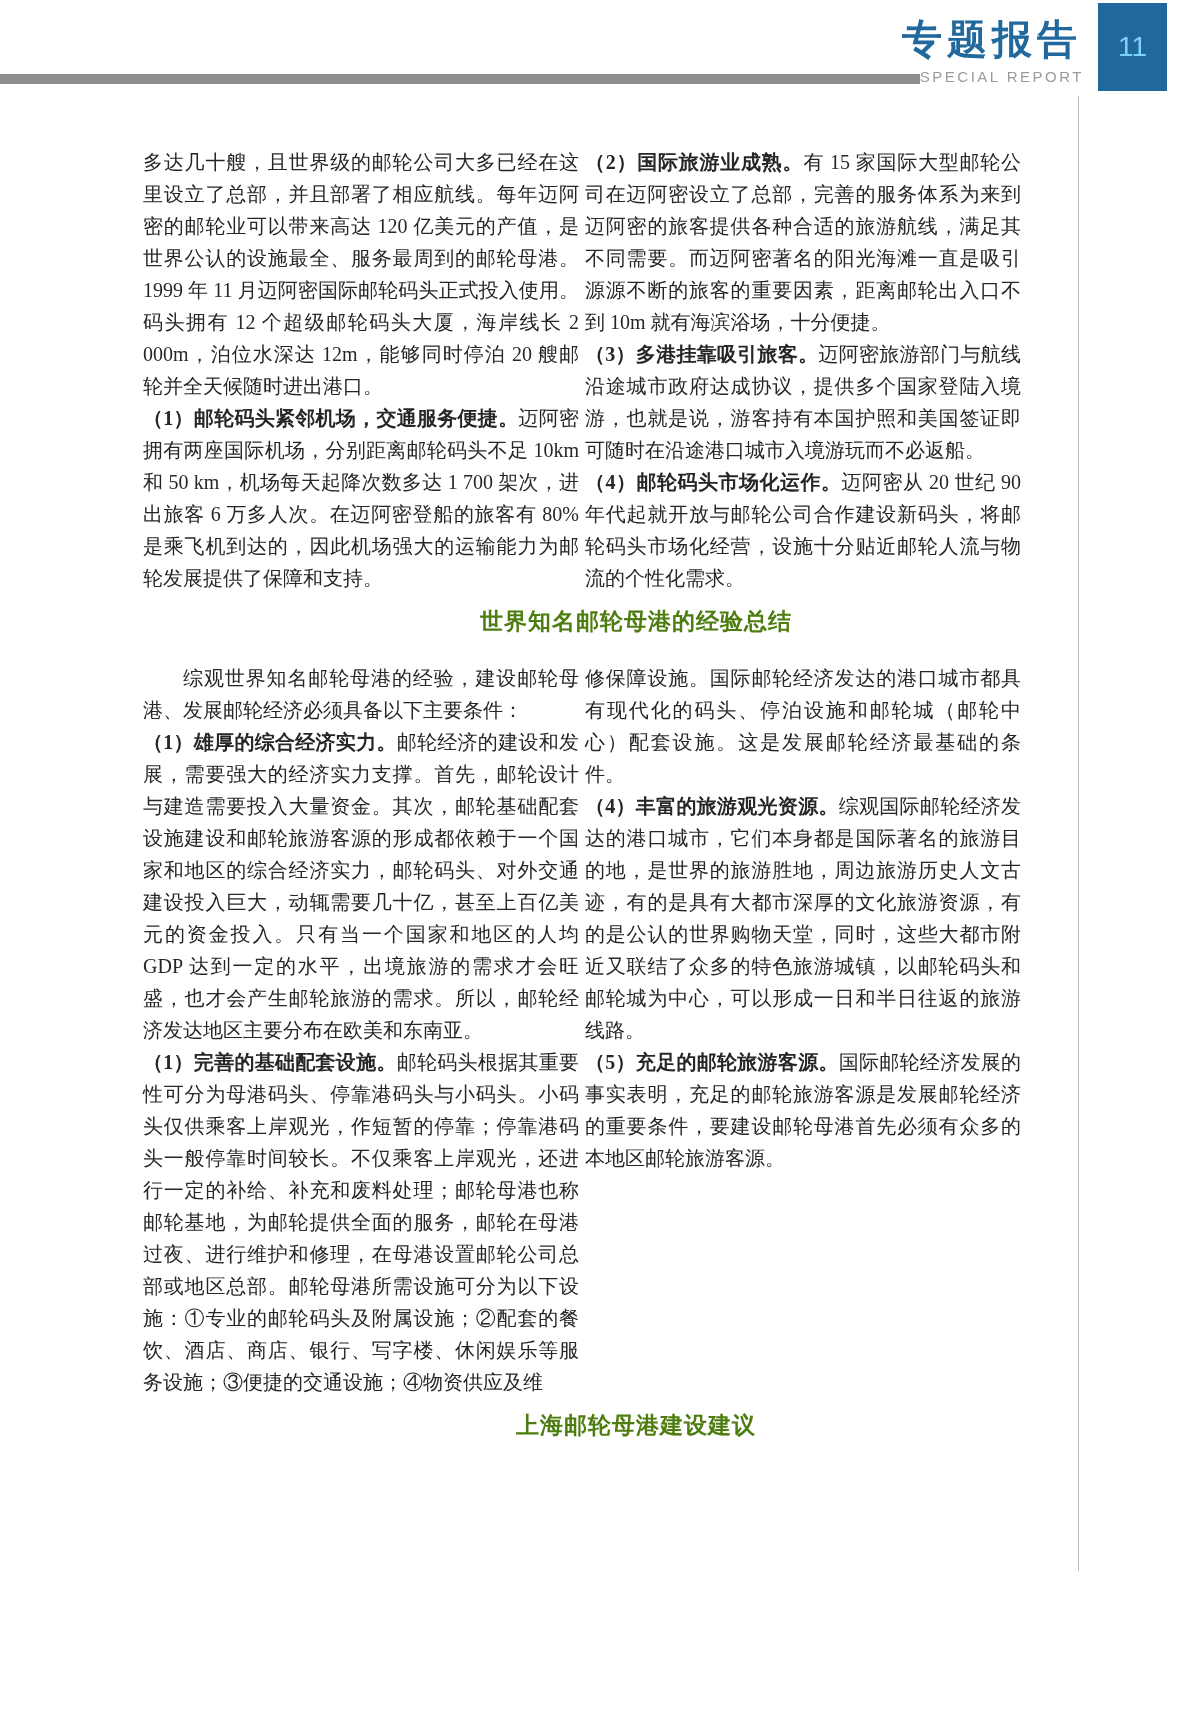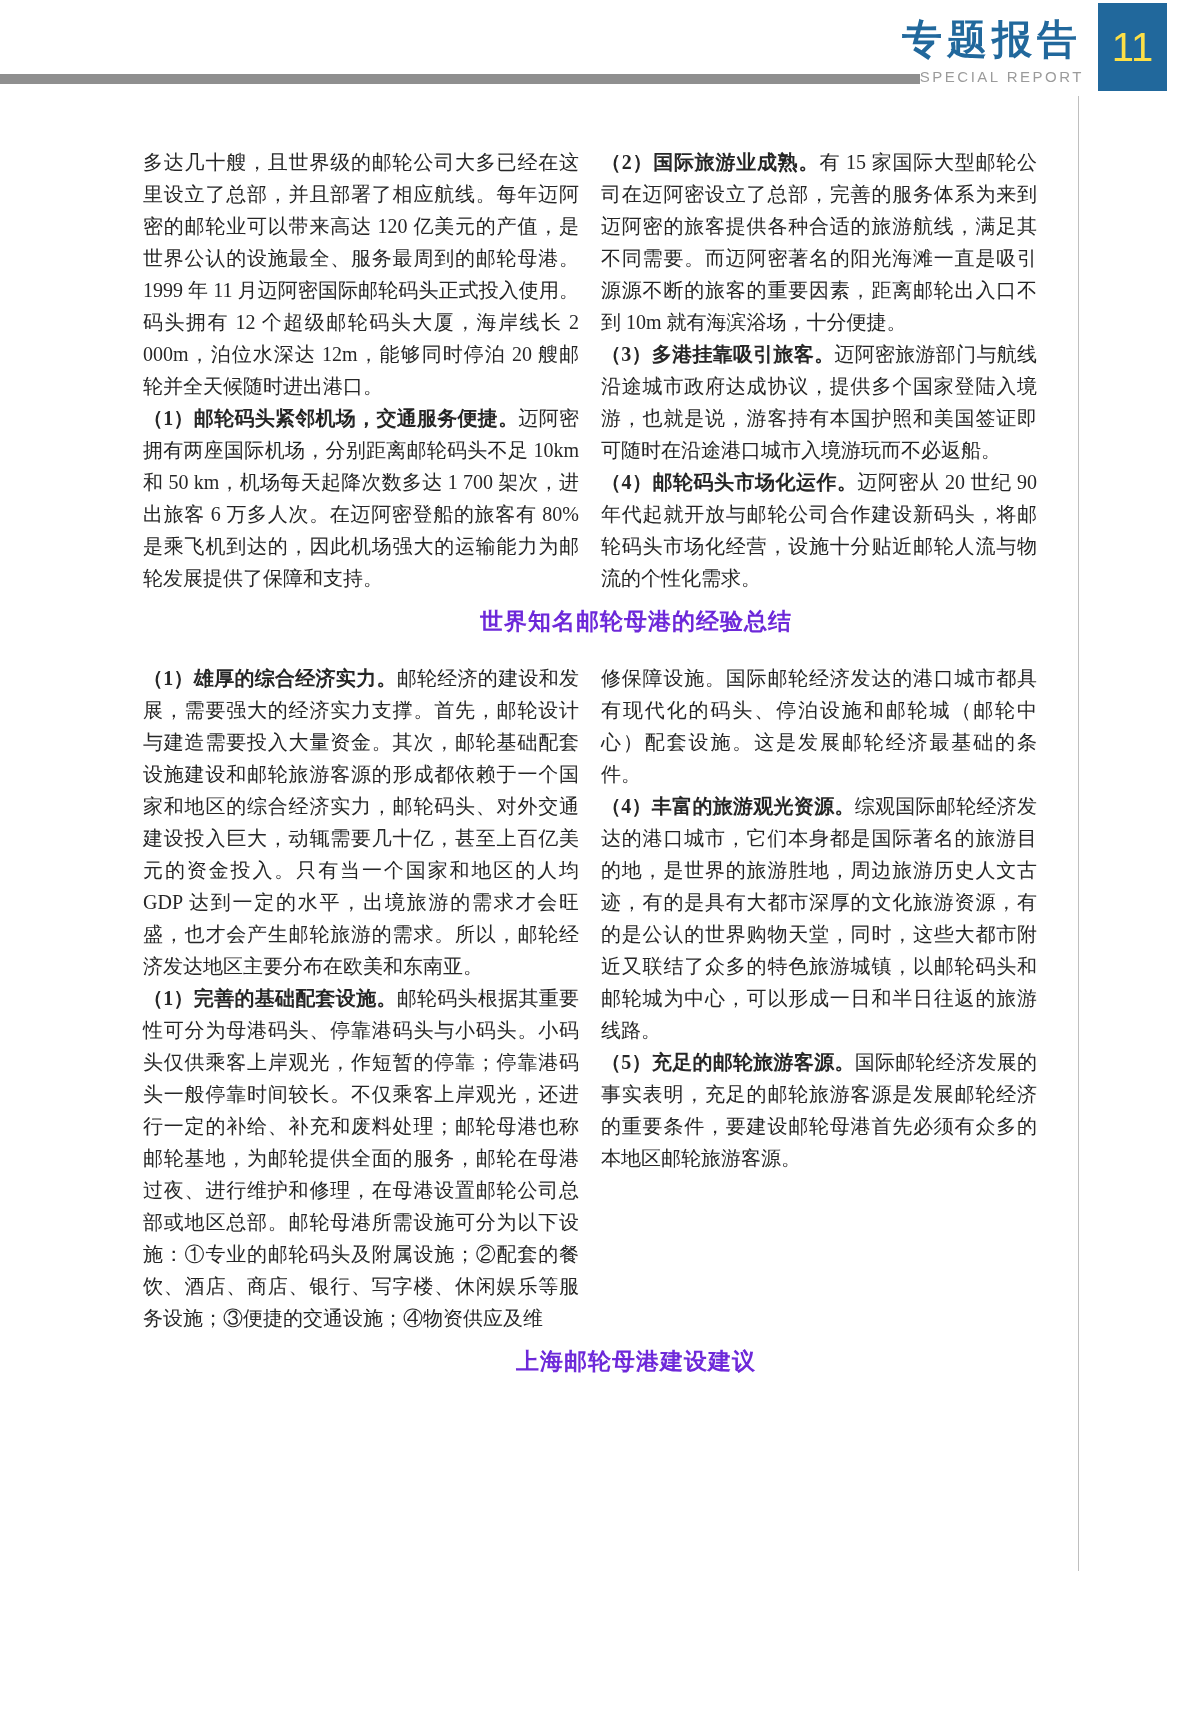--- a/index.html
+++ b/index.html
@@ -27,48 +27,48 @@
     color:#21689c; letter-spacing:5px;
   }
   .title-en {
     position:absolute; top:68px; right:116px;
     font-family:"Liberation Sans","DejaVu Sans",sans-serif;
     font-size:15px; color:#9b9b9b; letter-spacing:2.5px;margin-left:25px;
   }
   .page-num {
     position:absolute; left:1098px; top:3px;
     width:69px; height:88px;
-    background:#21689c; color:#fde047;
+    background:#21689c; color:#7dd3fc;
     font-family:"Liberation Sans","DejaVu Sans",sans-serif;
-    font-size:40px;
+    font-size:28px;
     display:flex; align-items:center; justify-content:center;
   }
   .right-rule {
     position:absolute; left:1078px; top:96px;
     width:1px; height:1640px;
     background:#bfbfbf;
   }
 
   
   main {
     position:absolute; left:143px; top:146px;
     width:894px;
     font-size:20px; line-height:32px;
     text-align:justify;
   }
-  .cols { display:flex; gap:22px; }
+  .cols { display:flex; gap:6px; }
   .col  { width:436px; }
   .col p { margin:0; }
   p.indent { text-indent:2em; }
   p.right  { text-align:right; }
   p.bold   { font-weight:bold; }
   .col b   { font-weight:bold; }
   .sec-heading {
     font-size:23px; line-height:36px;
-    color:#6d28d9;
+    color:#4d7c0f;
     font-weight:bold;
     text-align:center;
     padding-left:92px;
     margin:10px 0 22px 0;
     letter-spacing:1px;
   }
 
   
   .footer-line {
     position:absolute; left:95px; top:1683px;
@@ -103,20 +103,21 @@
         </div>
         <div class="col">
           <p><b>（2）国际旅游业成熟。</b>有 15 家国际大型邮轮公司在迈阿密设立了总部，完善的服务体系为来到迈阿密的旅客提供各种合适的旅游航线，满足其不同需要。而迈阿密著名的阳光海滩一直是吸引源源不断的旅客的重要因素，距离邮轮出入口不到 10m 就有海滨浴场，十分便捷。</p>
           <p><b>（3）多港挂靠吸引旅客。</b>迈阿密旅游部门与航线沿途城市政府达成协议，提供多个国家登陆入境游，也就是说，游客持有本国护照和美国签证即可随时在沿途港口城市入境游玩而不必返船。</p>
           <p><b>（4）邮轮码头市场化运作。</b>迈阿密从 20 世纪 90 年代起就开放与邮轮公司合作建设新码头，将邮轮码头市场化经营，设施十分贴近邮轮人流与物流的个性化需求。</p>
         </div>
       </div>
       <h2 class="sec-heading">世界知名邮轮母港的经验总结</h2>
       <div class="cols">
         <div class="col">
+          <p class="indent">综观世界知名邮轮母港的经验，建设邮轮母港、发展邮轮经济必须具备以下主要条件：</p>
           <p><b>（1）雄厚的综合经济实力。</b>邮轮经济的建设和发展，需要强大的经济实力支撑。首先，邮轮设计与建造需要投入大量资金。其次，邮轮基础配套设施建设和邮轮旅游客源的形成都依赖于一个国家和地区的综合经济实力，邮轮码头、对外交通建设投入巨大，动辄需要几十亿，甚至上百亿美元的资金投入。只有当一个国家和地区的人均 GDP 达到一定的水平，出境旅游的需求才会旺盛，也才会产生邮轮旅游的需求。所以，邮轮经济发达地区主要分布在欧美和东南亚。</p>
           <p><b>（1）完善的基础配套设施。</b>邮轮码头根据其重要性可分为母港码头、停靠港码头与小码头。小码头仅供乘客上岸观光，作短暂的停靠；停靠港码头一般停靠时间较长。不仅乘客上岸观光，还进行一定的补给、补充和废料处理；邮轮母港也称邮轮基地，为邮轮提供全面的服务，邮轮在母港过夜、进行维护和修理，在母港设置邮轮公司总部或地区总部。邮轮母港所需设施可分为以下设施：①专业的邮轮码头及附属设施；②配套的餐饮、酒店、商店、银行、写字楼、休闲娱乐等服务设施；③便捷的交通设施；④物资供应及维</p>
         </div>
         <div class="col">
           <p>修保障设施。国际邮轮经济发达的港口城市都具有现代化的码头、停泊设施和邮轮城（邮轮中心）配套设施。这是发展邮轮经济最基础的条件。</p>
           <p><b>（4）丰富的旅游观光资源。</b>综观国际邮轮经济发达的港口城市，它们本身都是国际著名的旅游目的地，是世界的旅游胜地，周边旅游历史人文古迹，有的是具有大都市深厚的文化旅游资源，有的是公认的世界购物天堂，同时，这些大都市附近又联结了众多的特色旅游城镇，以邮轮码头和邮轮城为中心，可以形成一日和半日往返的旅游线路。</p>
           <p><b>（5）充足的邮轮旅游客源。</b>国际邮轮经济发展的事实表明，充足的邮轮旅游客源是发展邮轮经济的重要条件，要建设邮轮母港首先必须有众多的本地区邮轮旅游客源。</p>
         </div>
       </div>
       <h2 class="sec-heading">上海邮轮母港建设建议</h2>

